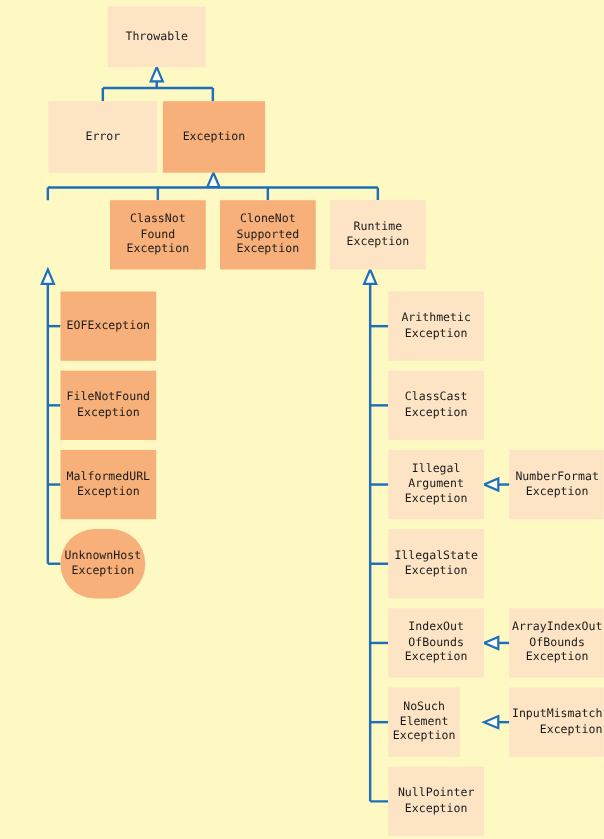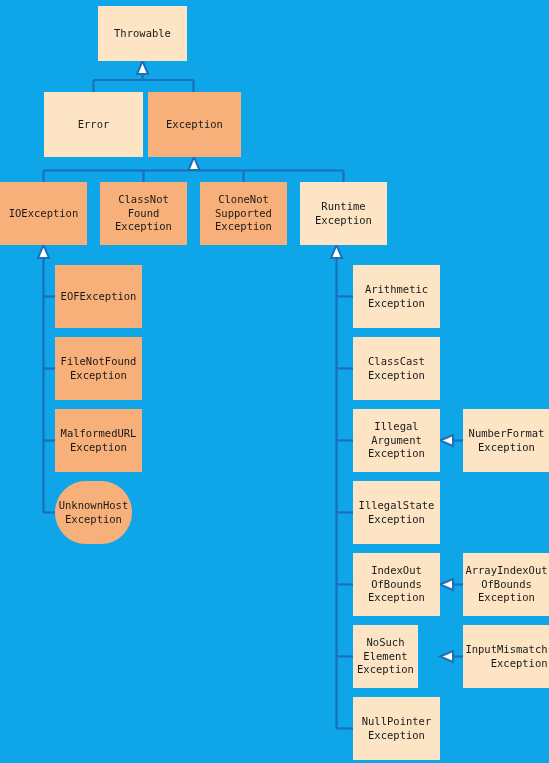--- a/index.html
+++ b/index.html
@@ -8,21 +8,21 @@
     padding: 0;
     background: #ffffff;
   }
   body {
     font-family: "DejaVu Sans Mono", monospace;
   }
   #diagram {
     position: relative;
     width: 549px;
     height: 763px;
-    background: #0ea5e9;
+    background: #fef9c3;
     overflow: hidden;
   }
   .node {
     position: absolute;
     box-sizing: border-box;
     display: flex;
     align-items: center;
     justify-content: center;
     text-align: center;
     font-family: "DejaVu Sans Mono", monospace;
@@ -131,21 +131,20 @@
       <line x1="453" y1="656.5" x2="463" y2="656.5"></line>
     </g>
   </svg>
 
   <div class="node fill-light" style="left:98px;  top:6px;   width:89px; height:55px;">Throwable</div>
 
   <div class="node fill-light" style="left:44px;  top:92px;  width:99px; height:65px;">Error</div>
 
   <div class="node fill-dark" style="left:148px; top:92px;  width:93px; height:65px;">Exception</div>
 
-  <div class="node fill-dark" style="left:0px;   top:182px; width:87px; height:63px;">IOException</div>
 
   <div class="node fill-dark" style="left:100px; top:182px; width:87px; height:63px;">ClassNot
 Found
 Exception</div>
 
   <div class="node fill-dark" style="left:200px; top:182px; width:87px; height:63px;">CloneNot
 Supported
 Exception</div>
 
   <div class="node fill-light" style="left:300px; top:182px; width:87px; height:63px;">Runtime

